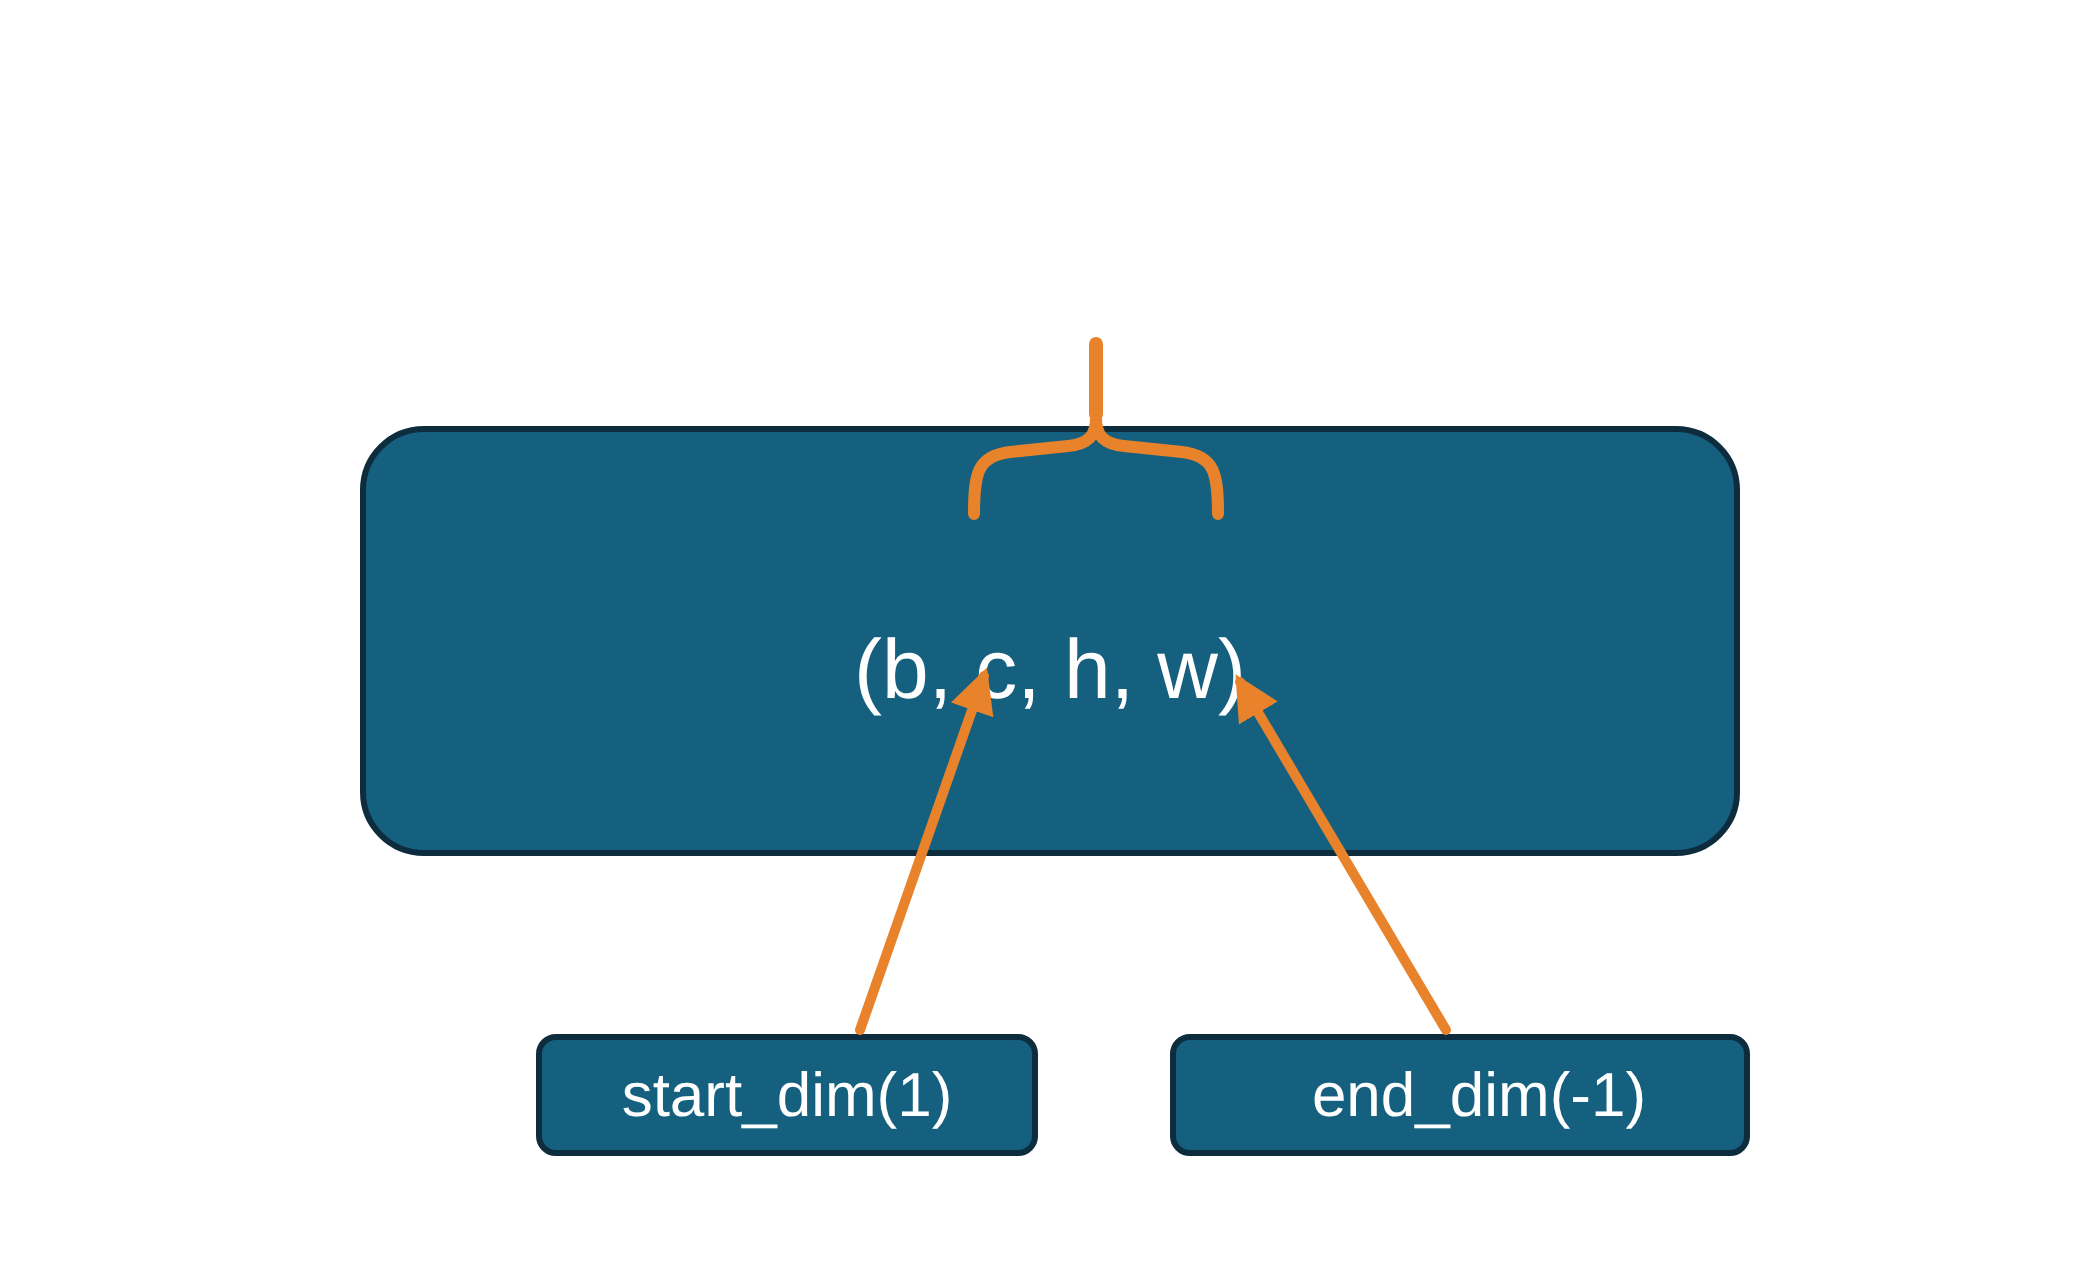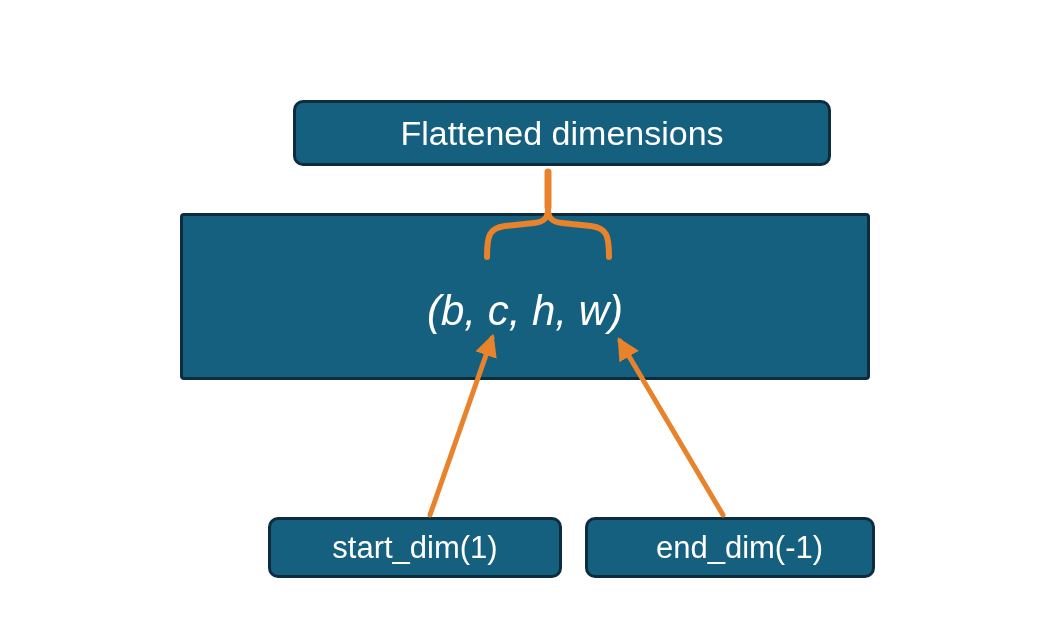--- a/index.html
+++ b/index.html
@@ -32,29 +32,28 @@
     text-align: center;
   }
   .title-box {
     left: 293px; top: 100px;
     width: 538px; height: 66px;
     border-radius: 10px;
     font-size: 34px;
   }
   .tensor-box {
     left: 180px; top: 213px;
-    width: 690px; height: 167px;
-    border-radius: 4px;
+    width: 690px; height: 215px;
+    border-radius: 32px;
     font-size: 42px;
-    font-style: italic;
   }
   .tensor-box .label { padding-top: 28px; }
   .start-box {
     left: 268px; top: 517px;
-    width: 294px; height: 61px;
+    width: 251px; height: 61px;
     border-radius: 10px;
     font-size: 31px;
   }
   .end-box {
     left: 585px; top: 517px;
     width: 290px; height: 61px;
     border-radius: 10px;
     font-size: 31px;
     padding-left: 19px;
   }
@@ -70,23 +69,20 @@
     stroke-linecap: round;
     stroke-linejoin: round;
   }
   .orange-fill { fill: var(--accent-orange); }
 </style>
 </head>
 <body>
 
 <div class="canvas">
 
-  <div class="node title-box">
-    <span class="label">Flattened dimensions</span>
-  </div>
 
   <div class="node tensor-box">
     <span class="label">(b, c, h, w)</span>
   </div>
 
   <div class="node start-box">
     <span class="label">start_dim(1)</span>
   </div>
 
   <div class="node end-box">

